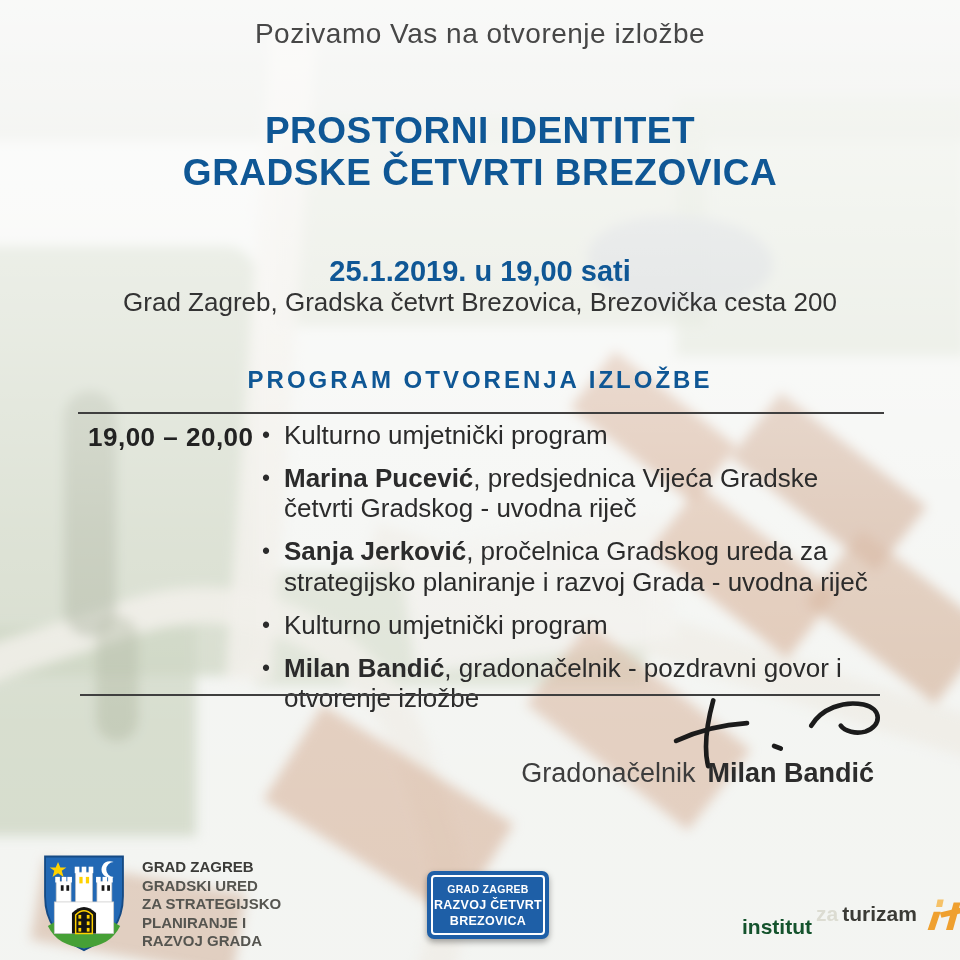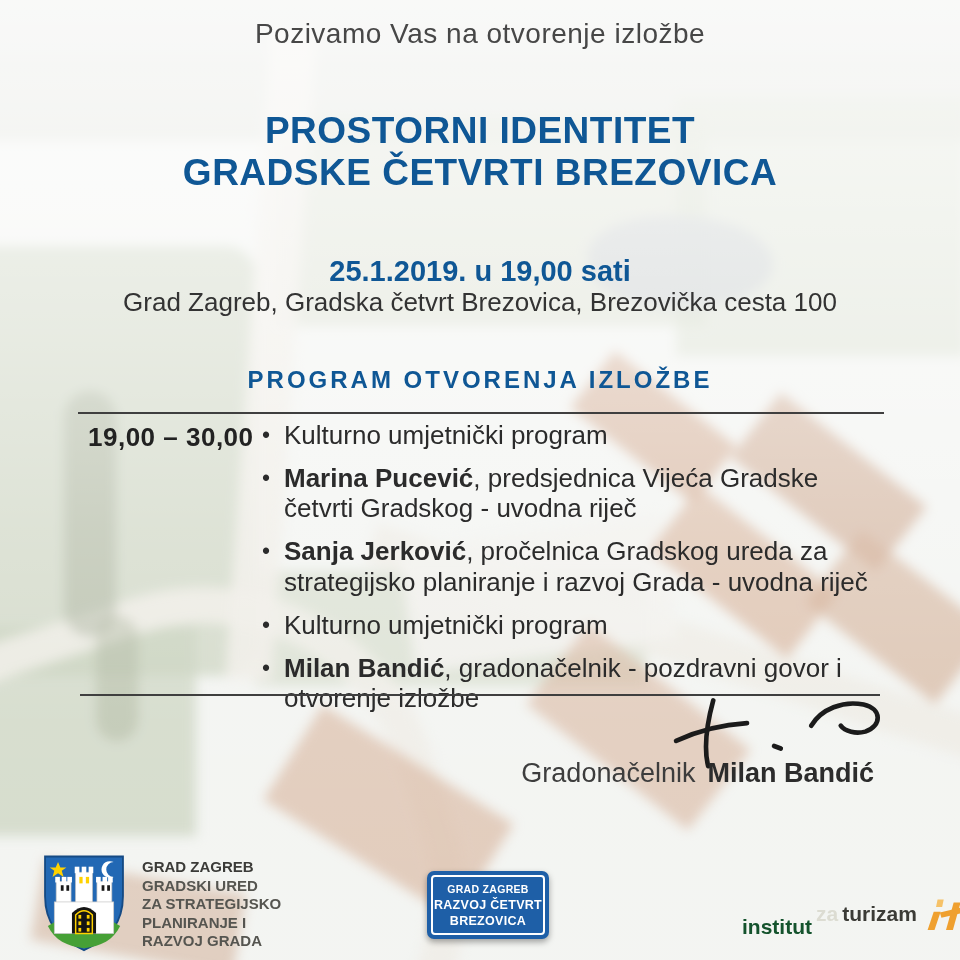--- a/index.html
+++ b/index.html
@@ -117,27 +117,27 @@
 
   <div class="content">
     <div class="abs center invite">Pozivamo Vas na otvorenje izložbe</div>
 
     <div class="abs center title-wrap">
       <div class="title-l12">PROSTORNI IDENTITET</div>
       <div class="title-l12">GRADSKE ČETVRTI BREZOVICA</div>
     </div>
 
     <div class="abs center date">25.1.2019. u 19,00 sati</div>
-    <div class="abs center loc">Grad Zagreb, Gradska četvrt Brezovica, Brezovička cesta 100</div>
+    <div class="abs center loc">Grad Zagreb, Gradska četvrt Brezovica, Brezovička cesta 200</div>
 
     <div class="abs center prog-head">PROGRAM OTVORENJA IZLOŽBE</div>
 
     <div class="abs rule rule1"></div>
 
-    <div class="abs time">19,00 – 30,00</div>
+    <div class="abs time">19,00 – 20,00</div>
 
     <div class="abs items">
       <div class="item">
         <span class="bullet">•</span>
         <span><span class="name"></span><span>Kulturno umjetnički program</span></span>
       </div>
       <div class="item">
         <span class="bullet">•</span>
         <span><span class="name">Marina Pucević</span><span>, predsjednica Vijeća Gradske četvrti Gradskog - uvodna riječ</span></span>
       </div>

